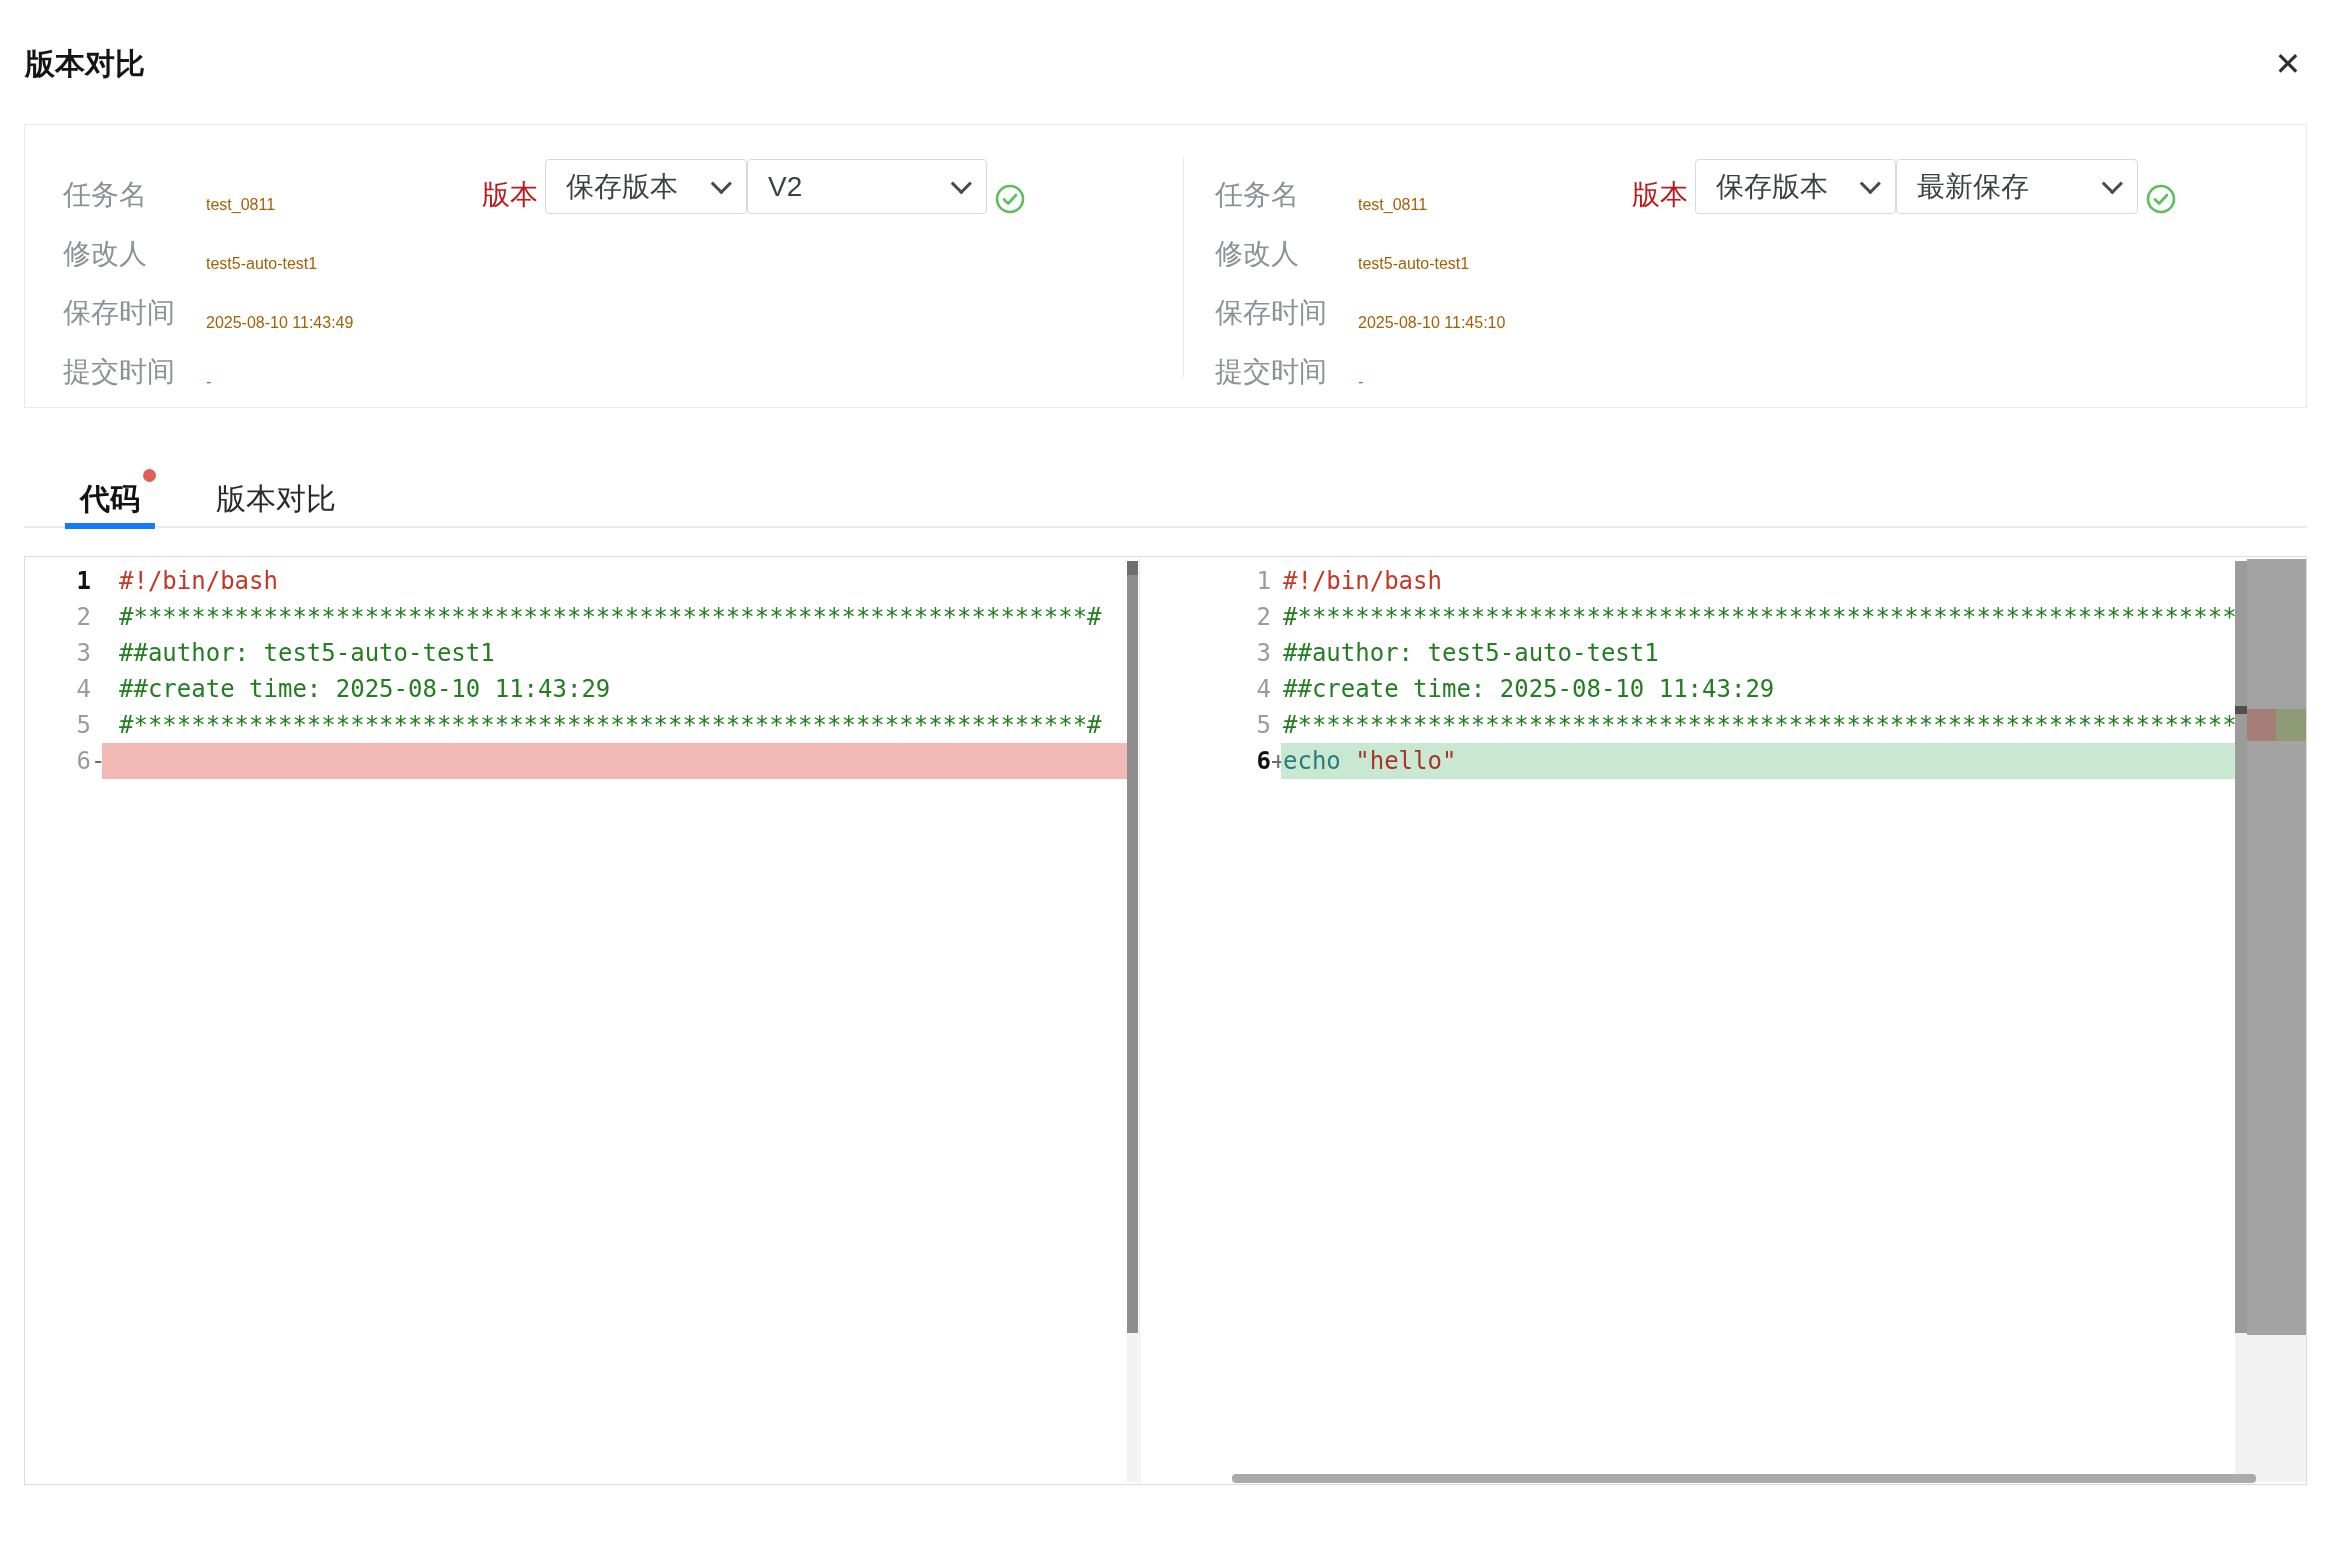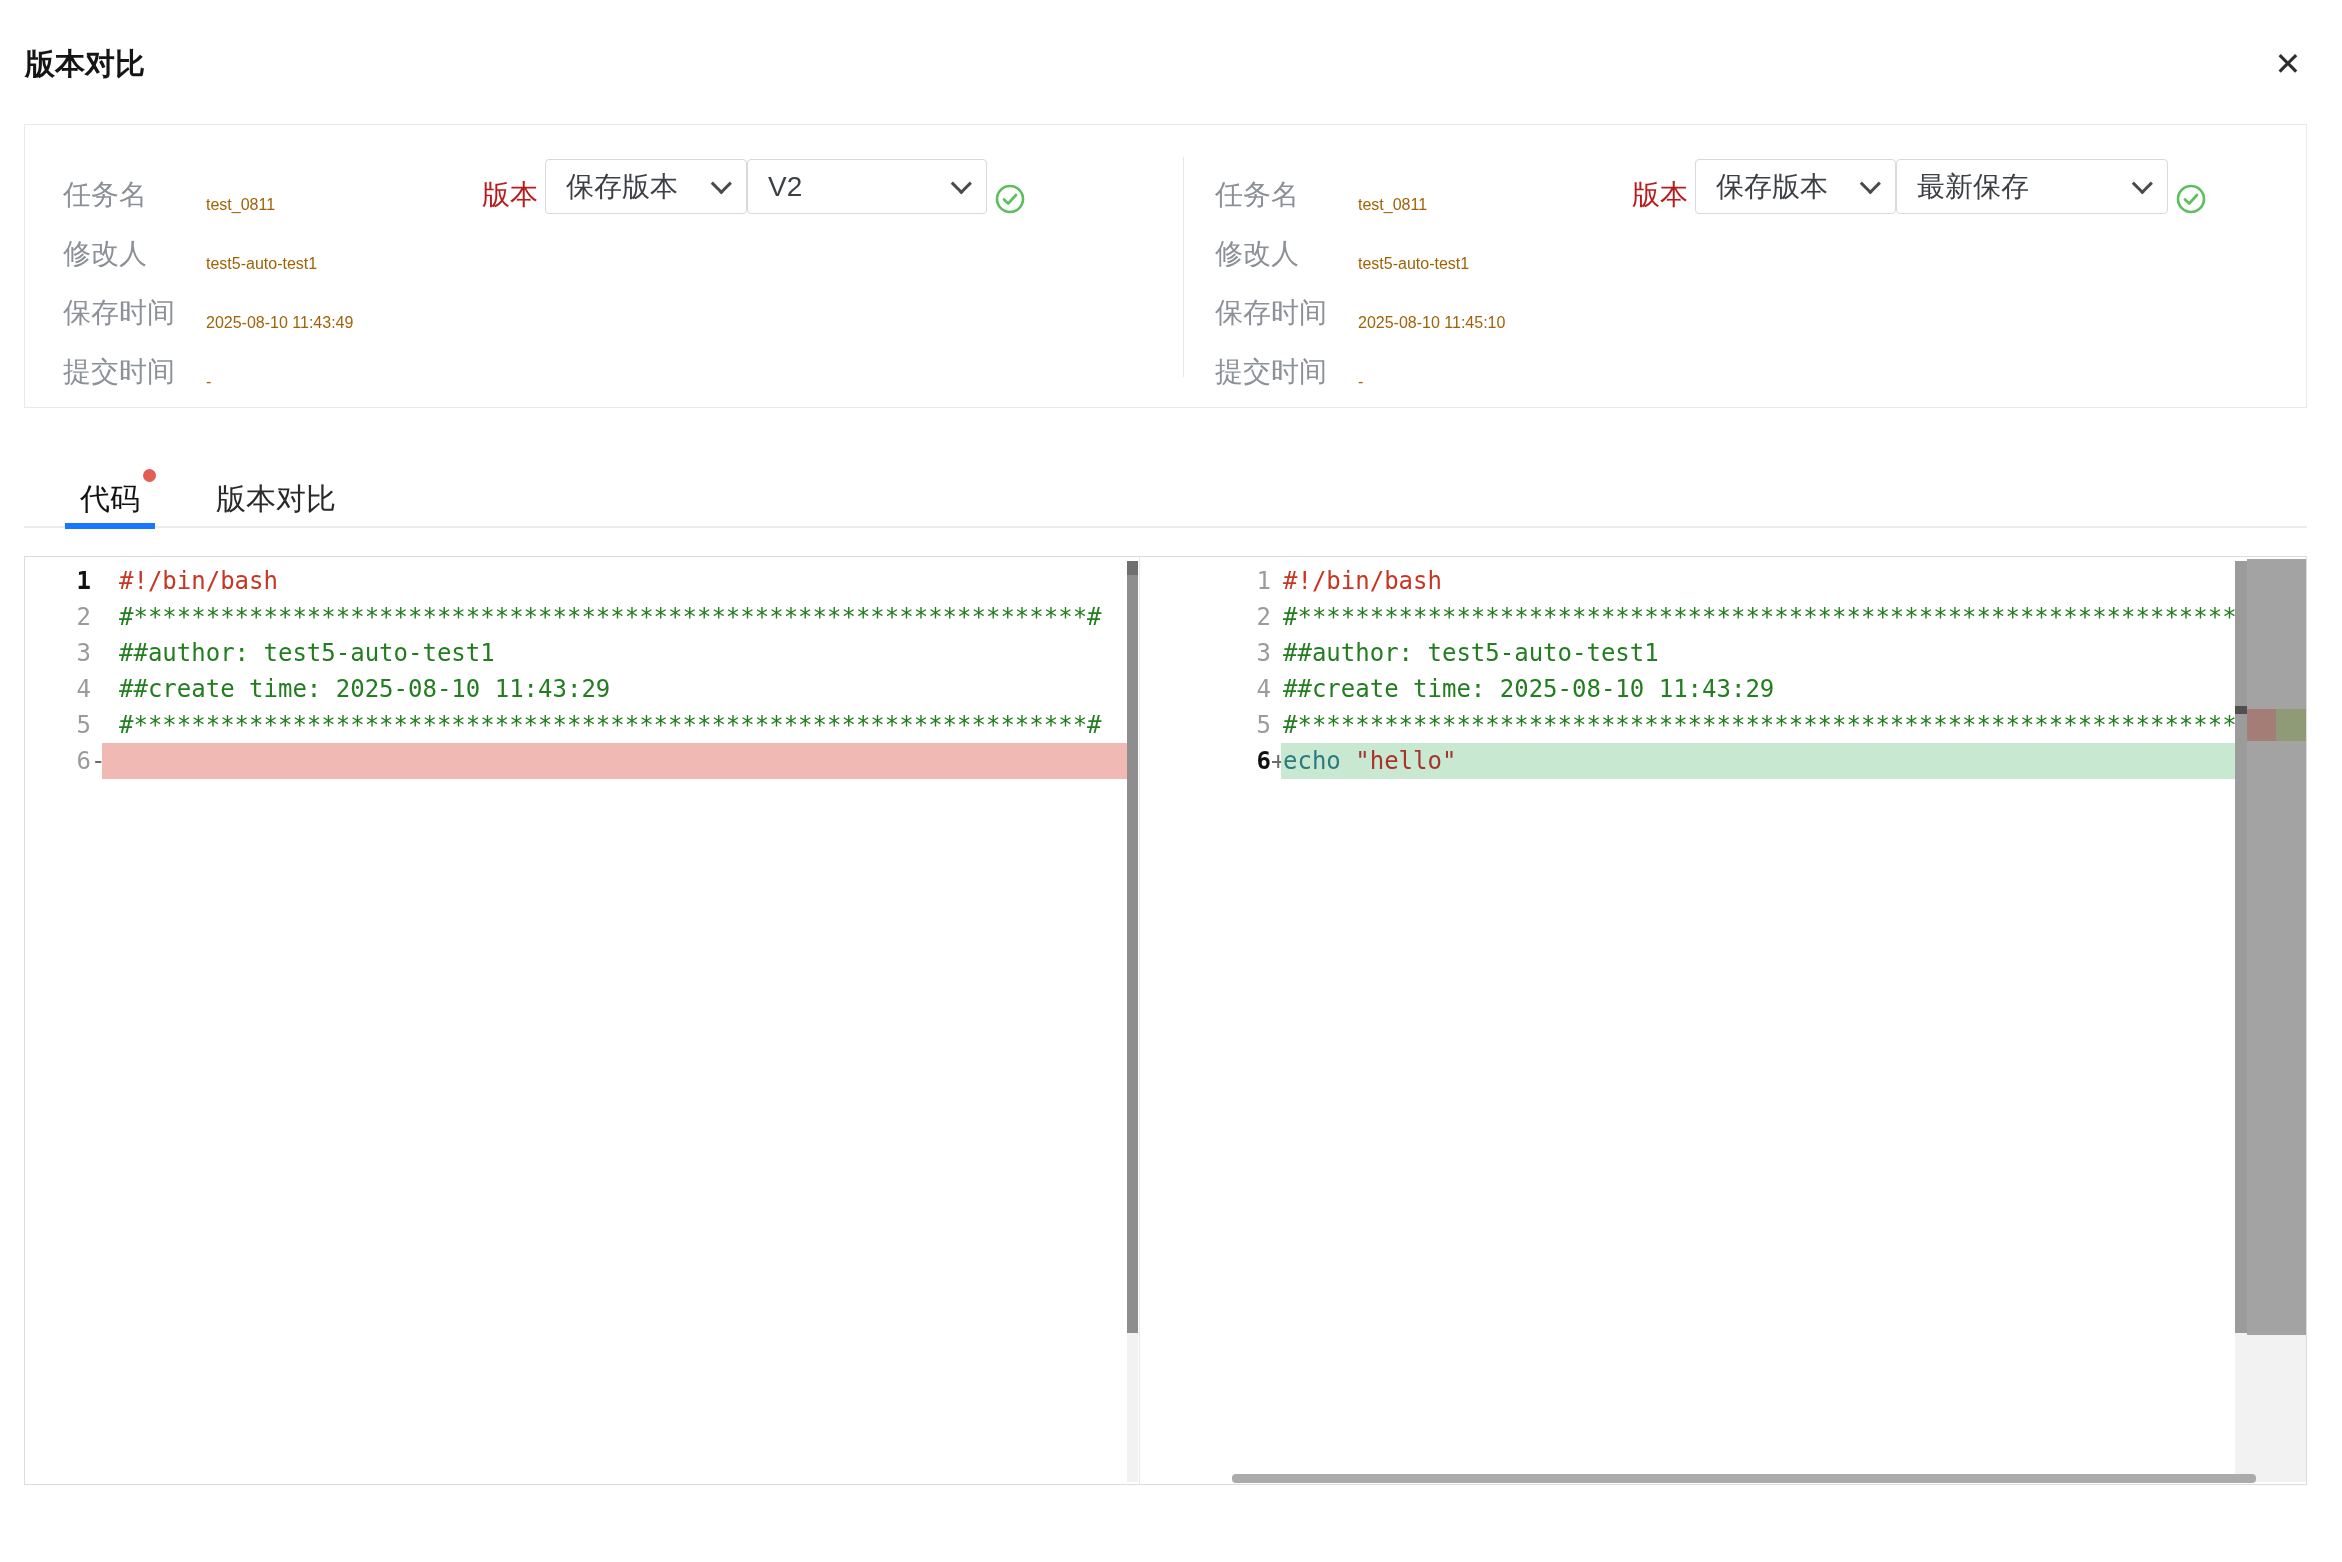--- a/index.html
+++ b/index.html
@@ -35,31 +35,31 @@
   .half.right .row-version .f-value{width:274px}
   .ver-label{font-size:28px;color:#b91c1c;margin-right:7px;flex:none}
   .select{height:55px;background:#fff;border:1px solid #d5d9e0;border-radius:4px;
     display:flex;align-items:center;padding:0 20px;font-size:28px;color:#3c3f44;cursor:pointer;flex:none}
   .select .sel-text{flex:1}
   .chevron{width:15px;height:15px;border-right:3px solid #4a4a4a;border-bottom:3px solid #4a4a4a;
     transform:rotate(45deg) translateY(-4px);margin-left:18px;flex:none}
   .sel-type{width:202px;}
   .half.right .sel-type{width:201px}
   .sel-ver{width:240px;margin-right:8px}
-  .half.right .sel-ver{width:272px}
+  .half.right .sel-ver{width:242px}
   .check-ic{width:30px;height:30px;flex:none}
 
   
   .tabbar{position:absolute;left:24px;top:473px;width:2283px;height:55px;
     border-bottom:2px solid #ececec;display:flex;align-items:center}
   .tab{position:relative;height:55px;display:flex;align-items:center;padding:0 15px;
     font-size:30px;color:#2a2a2a;cursor:pointer}
   .tab1{margin-left:41px}
   .tab2{margin-left:46px}
-  .tab.active{font-weight:400;color:#121212}
+  .tab.active{font-weight:700;color:#121212}
   .ink{position:absolute;left:0;bottom:-2px;width:100%;height:6px;background:var(--accent)}
   .reddot{position:absolute;right:-1px;top:-3px;width:13px;height:13px;border-radius:50%;background:var(--dot)}
 
   
   .code-wrap{position:absolute;left:24px;top:556px;width:2283px;height:929px;
     border:1px solid var(--code-border);background:#fff;overflow:hidden;
     font-family:"DejaVu Sans Mono","Liberation Mono",monospace;font-size:24px}
   .pane{position:absolute;top:0;height:927px;padding-top:6px;overflow:hidden}
   .pane-left{left:0;width:1102px}
   .pane-right{left:1114px;width:1169px;border-left:1px solid #e9e9e9}

